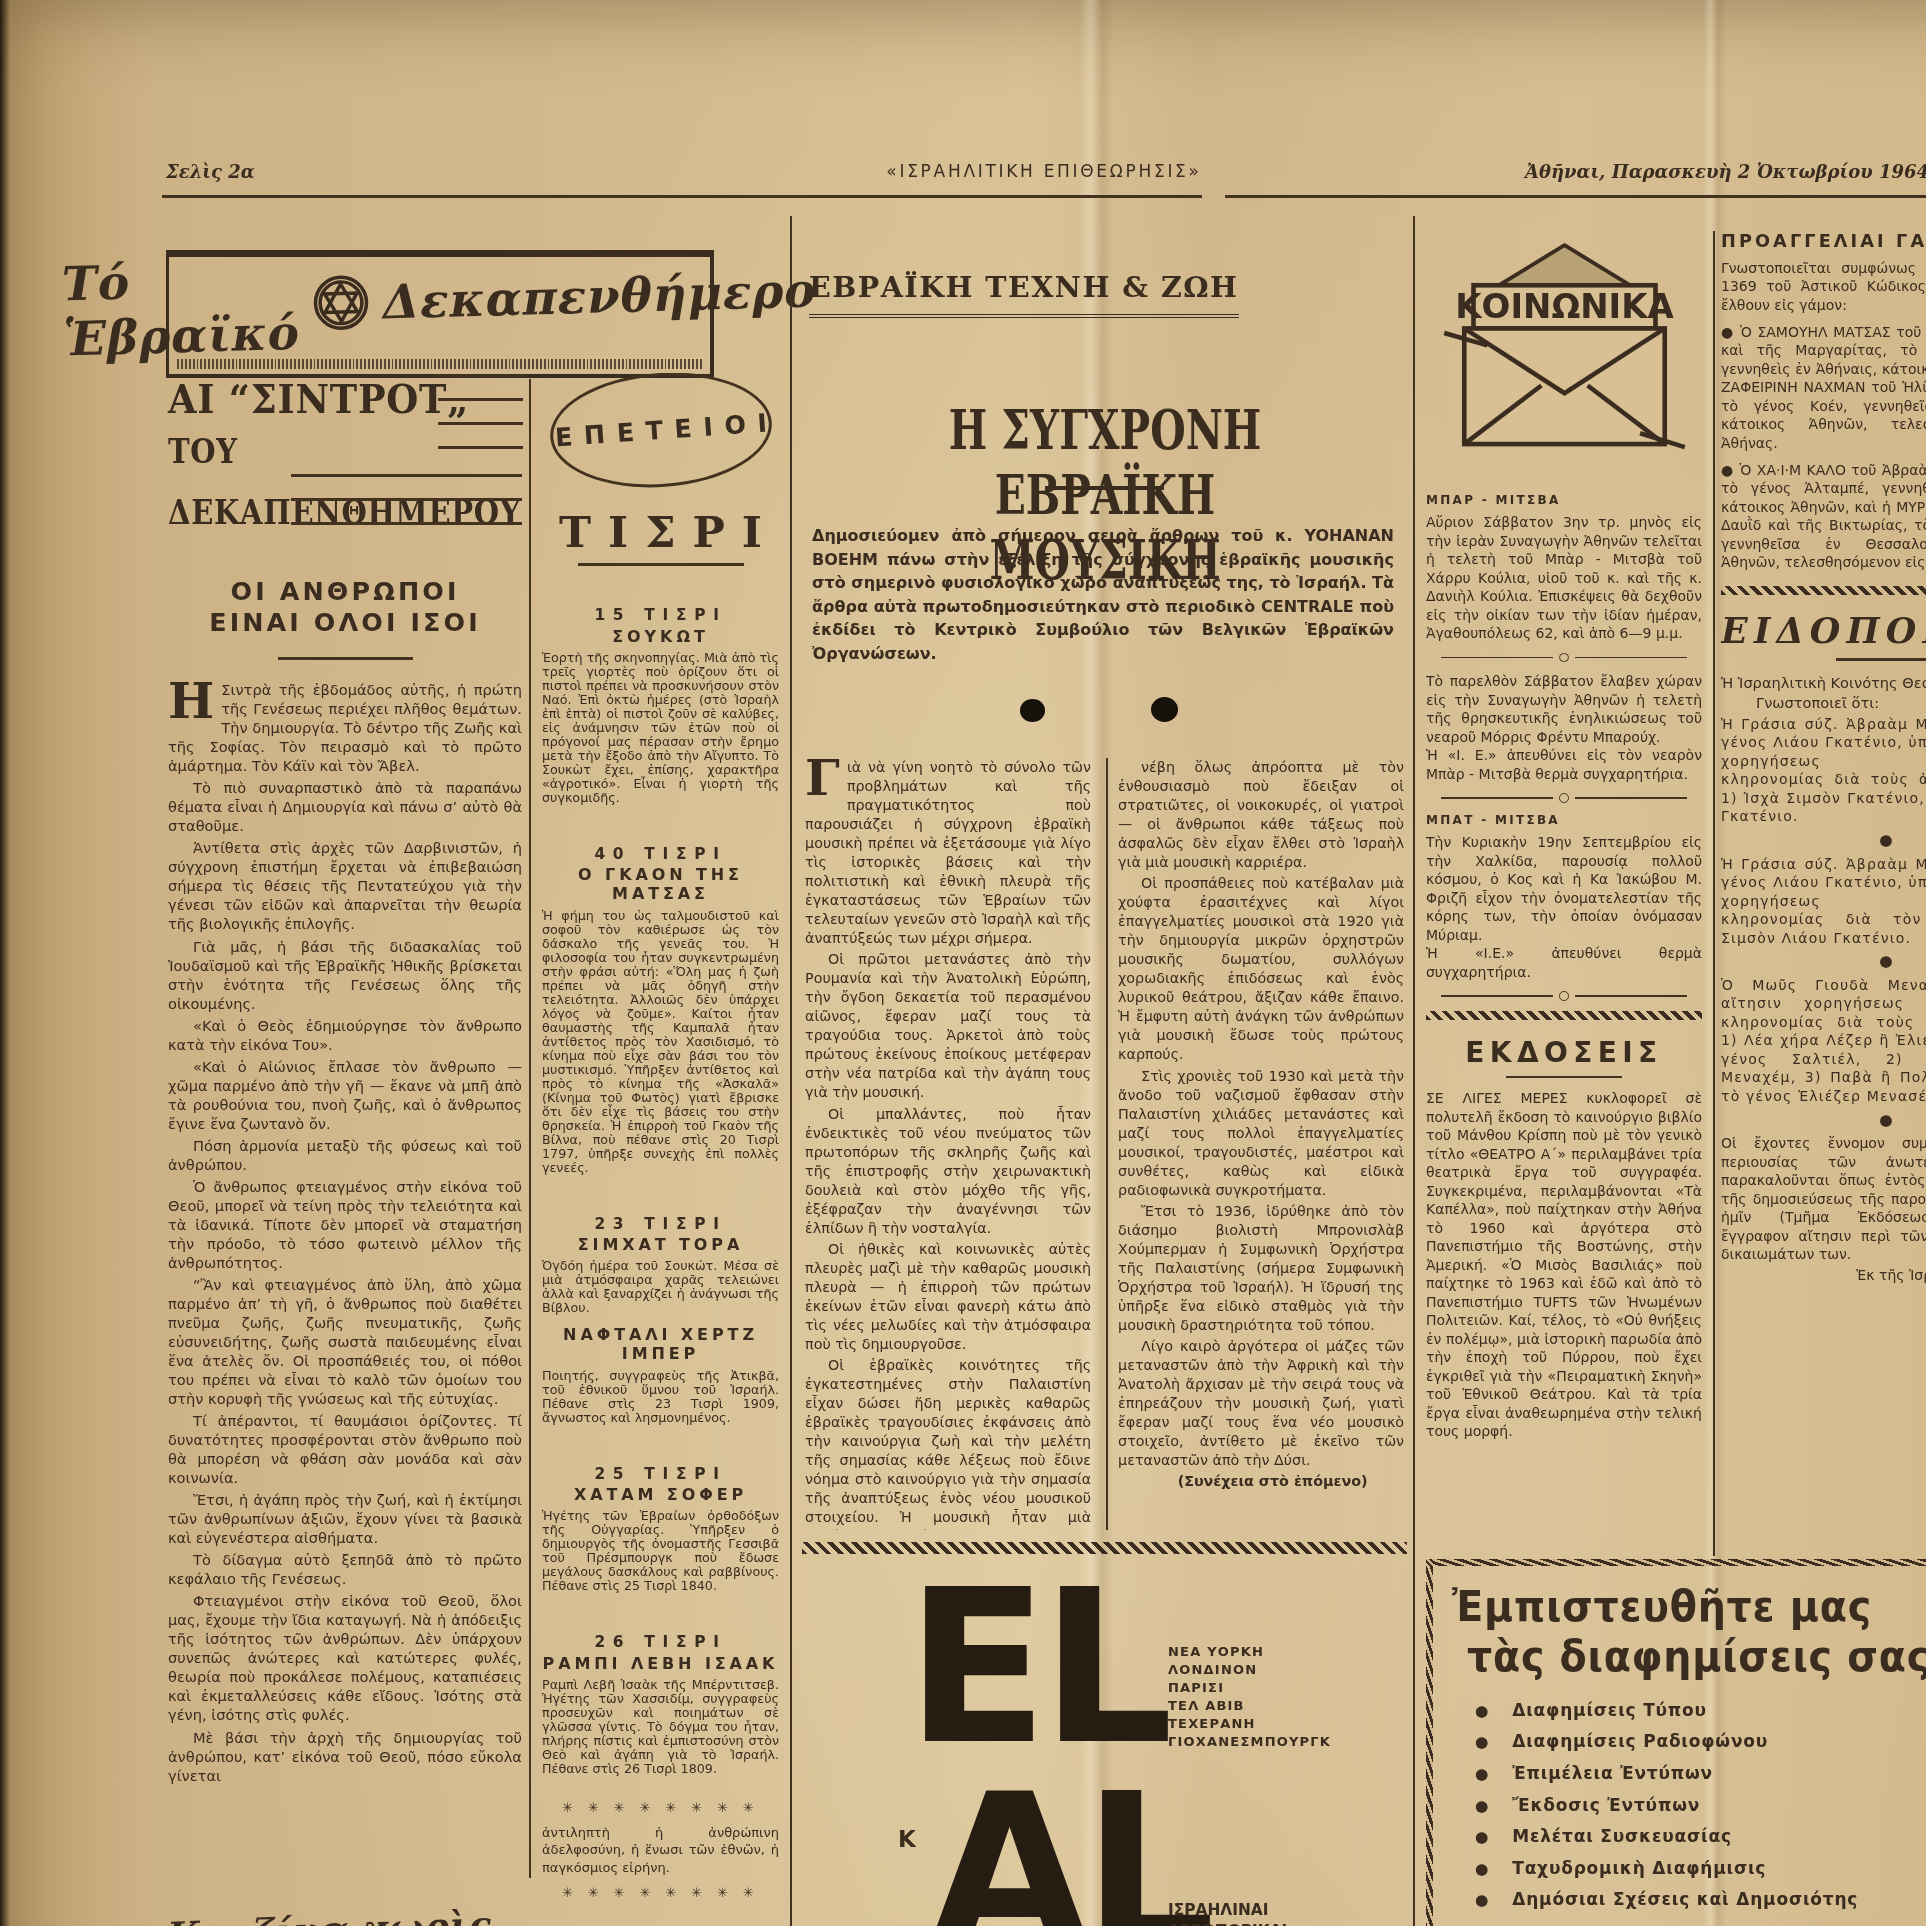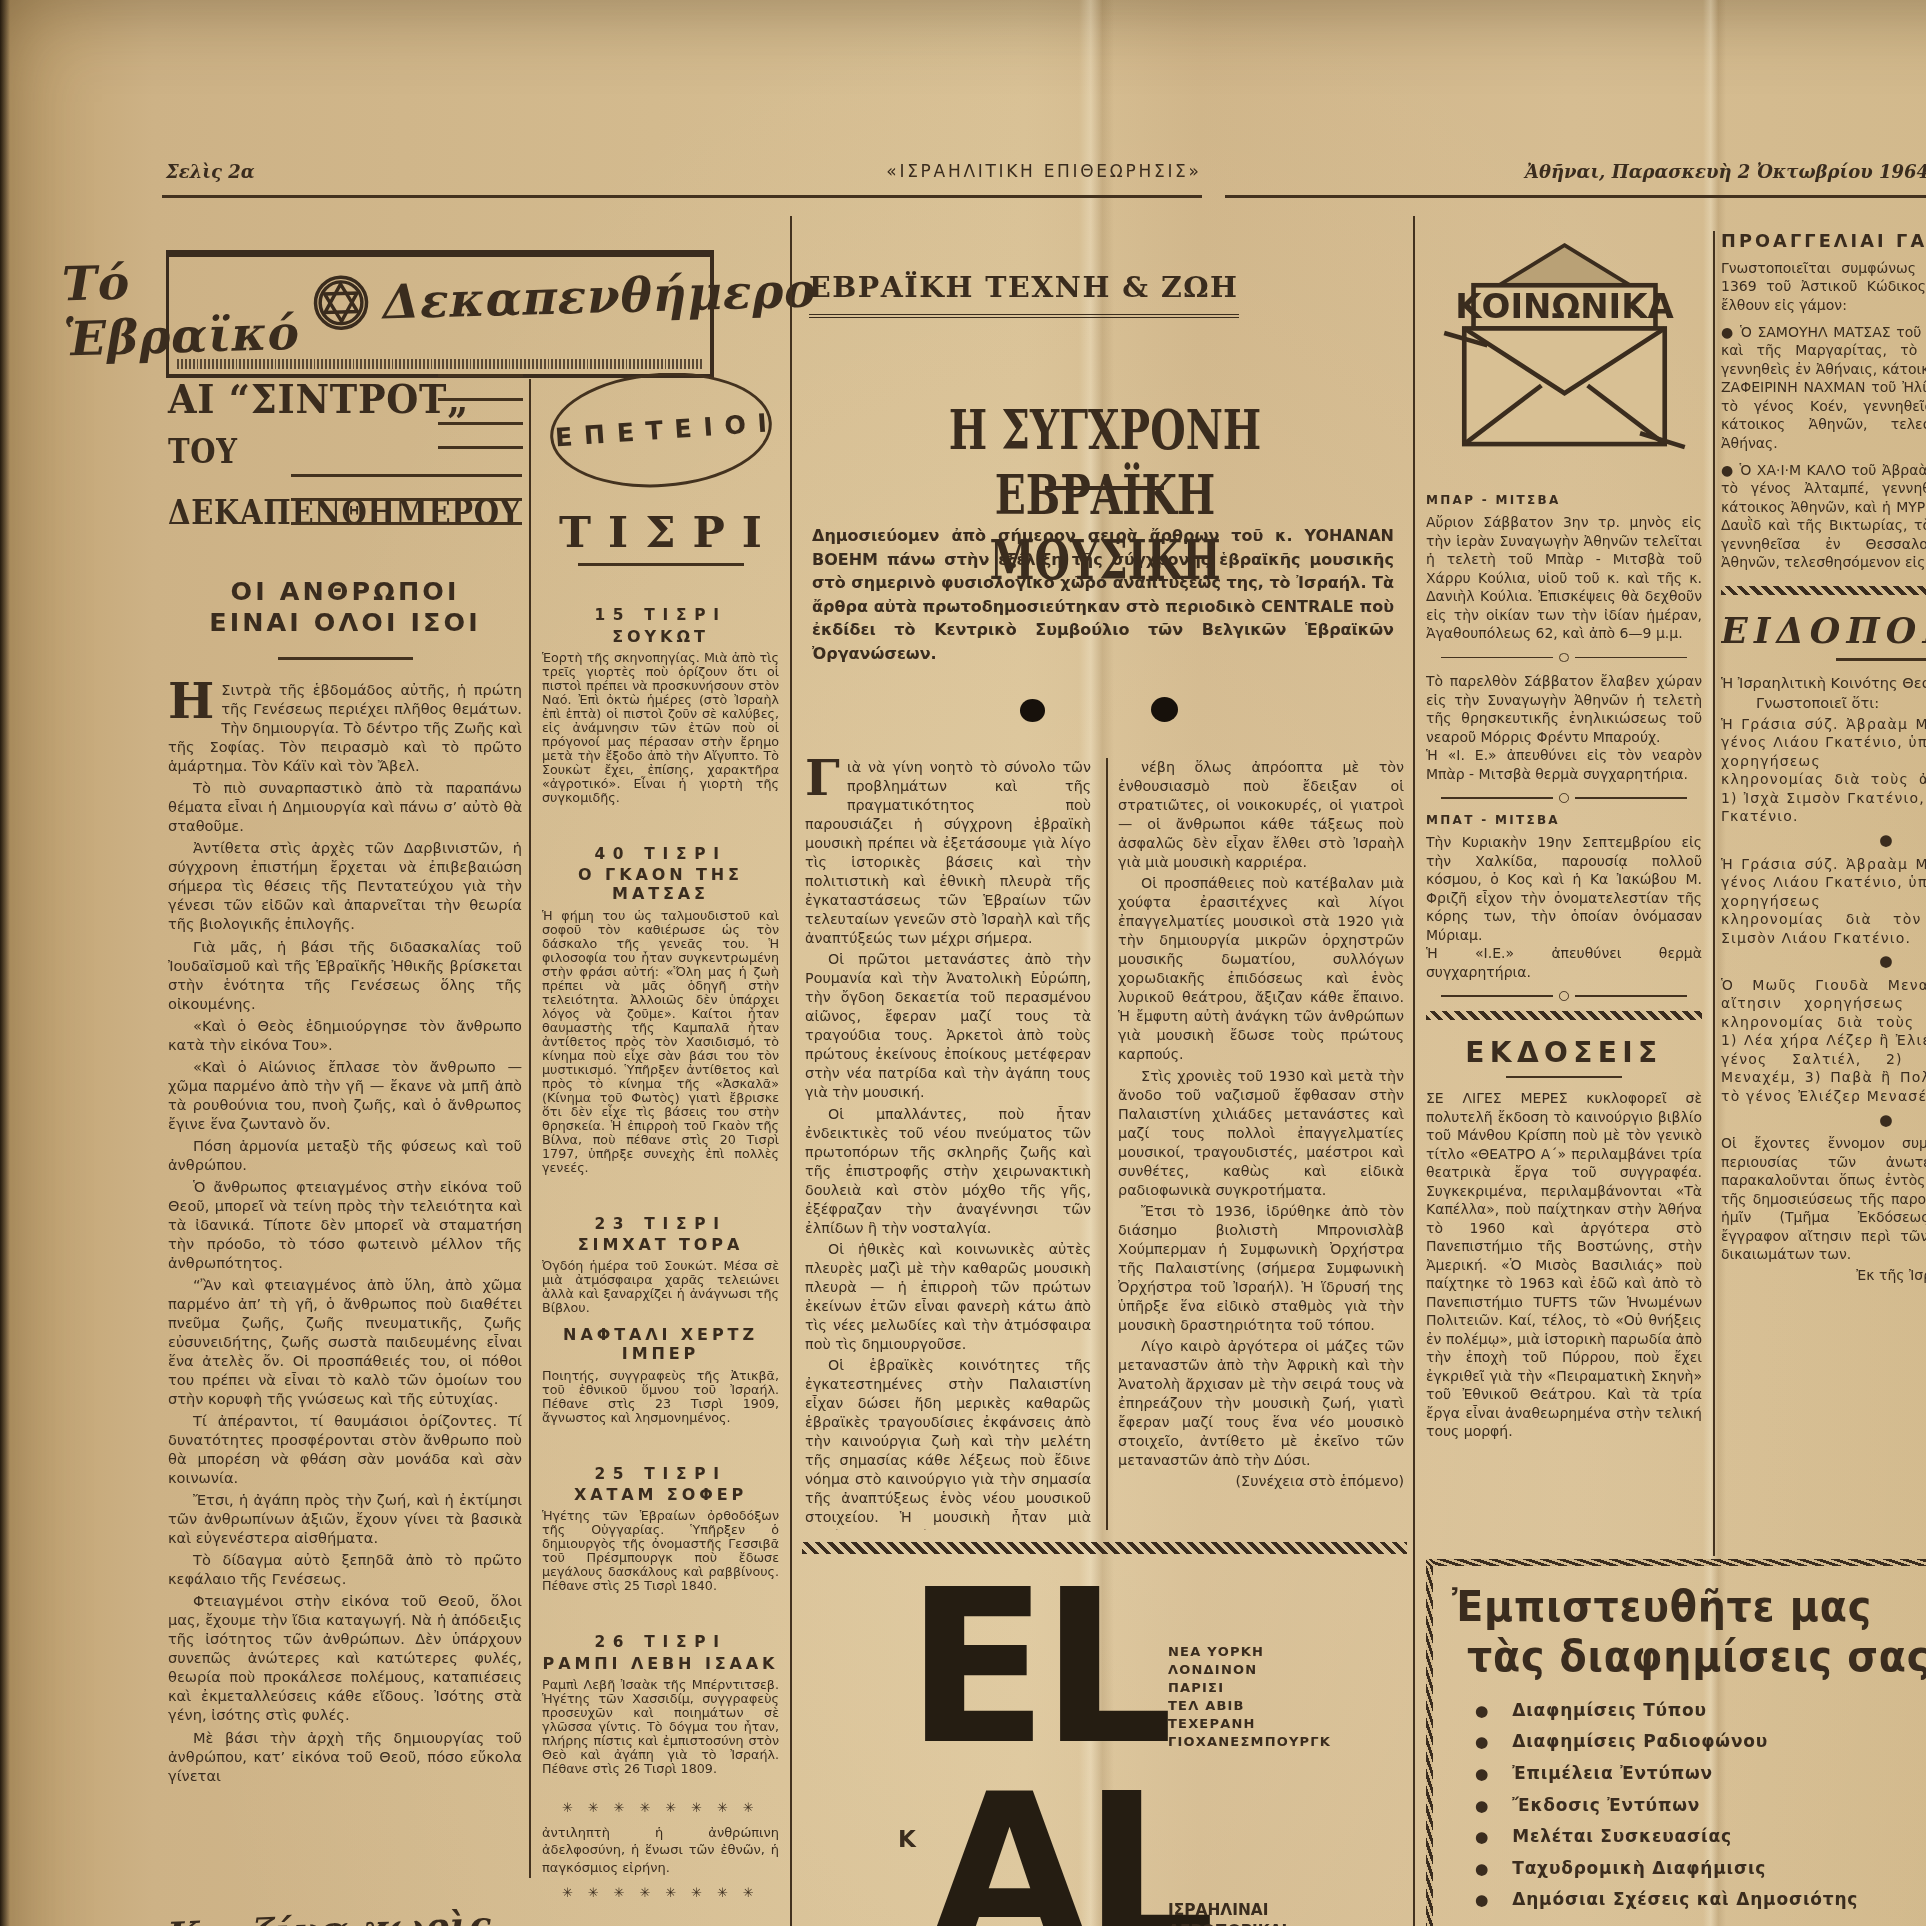--- a/index.html
+++ b/index.html
@@ -61,21 +61,21 @@
   .music .kicker{position:absolute;left:7px;top:54px;font-family:"DejaVu Serif",serif;font-weight:bold;font-size:28.5px;letter-spacing:1.5px;
     padding-bottom:10px;border-bottom:4.2px double #3a2c1e;}
   .music .headline{position:absolute;top:181px;width:100%;text-align:center;font-family:"DejaVu Serif",serif;font-weight:bold;font-size:55px;letter-spacing:0px;transform:scaleX(.74);}
   .music .hlrule{position:absolute;top:270px;left:calc(50% - 60px);width:119px;height:3.5px;background:#3a2c1e;}
   .music .intro{position:absolute;top:308px;left:10px;width:582px;font-weight:bold;font-size:16px;line-height:23.5px;text-align:justify;}
   .music .cols{position:absolute;top:542px;left:3.1px;width:599px;height:772px;overflow:hidden;display:flex;gap:27px;}
   .music .col{width:286px;font-size:14.3px;line-height:19px;text-align:justify;}
   .music .col p{margin:0 0 2.3px;text-indent:23px;}
   .music .col p.first{text-indent:0;}
   .music .midrule{position:absolute;left:304px;top:542px;width:1.5px;height:772px;background:#43321f;}
-  .cont{text-align:right;font-weight:normal;}
+  .cont{text-align:center;font-weight:bold;}
   .blot{position:absolute;border-radius:50%;background:#17110b;}
 
   .zigzag{position:absolute;height:12.3px;
     background:repeating-linear-gradient(45deg,#3a2c1e 0 4.2px,transparent 4.2px 8.5px);}
   .zigzag.thin{height:9.2px;}
 
   
   .elal{position:absolute;left:802px;top:1561px;width:606px;height:501px;overflow:hidden;}
   .elal .big{position:absolute;font-weight:bold;font-size:208px;line-height:200px;letter-spacing:-7px;color:#251d12;transform:scaleY(1.02);}
   .elal .el{left:104px;top:7px;}

